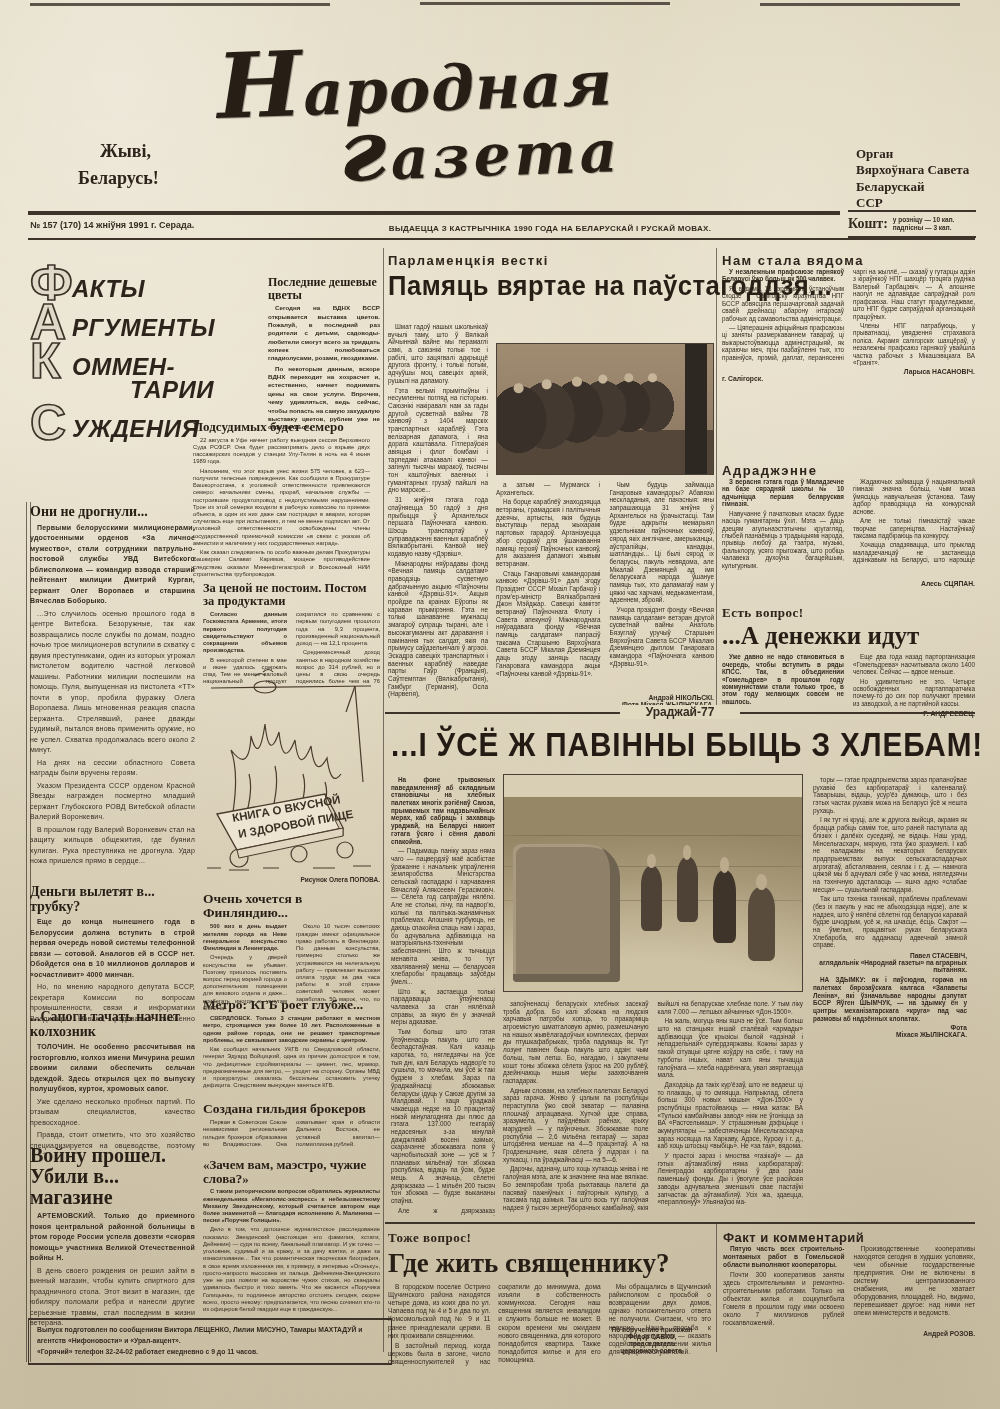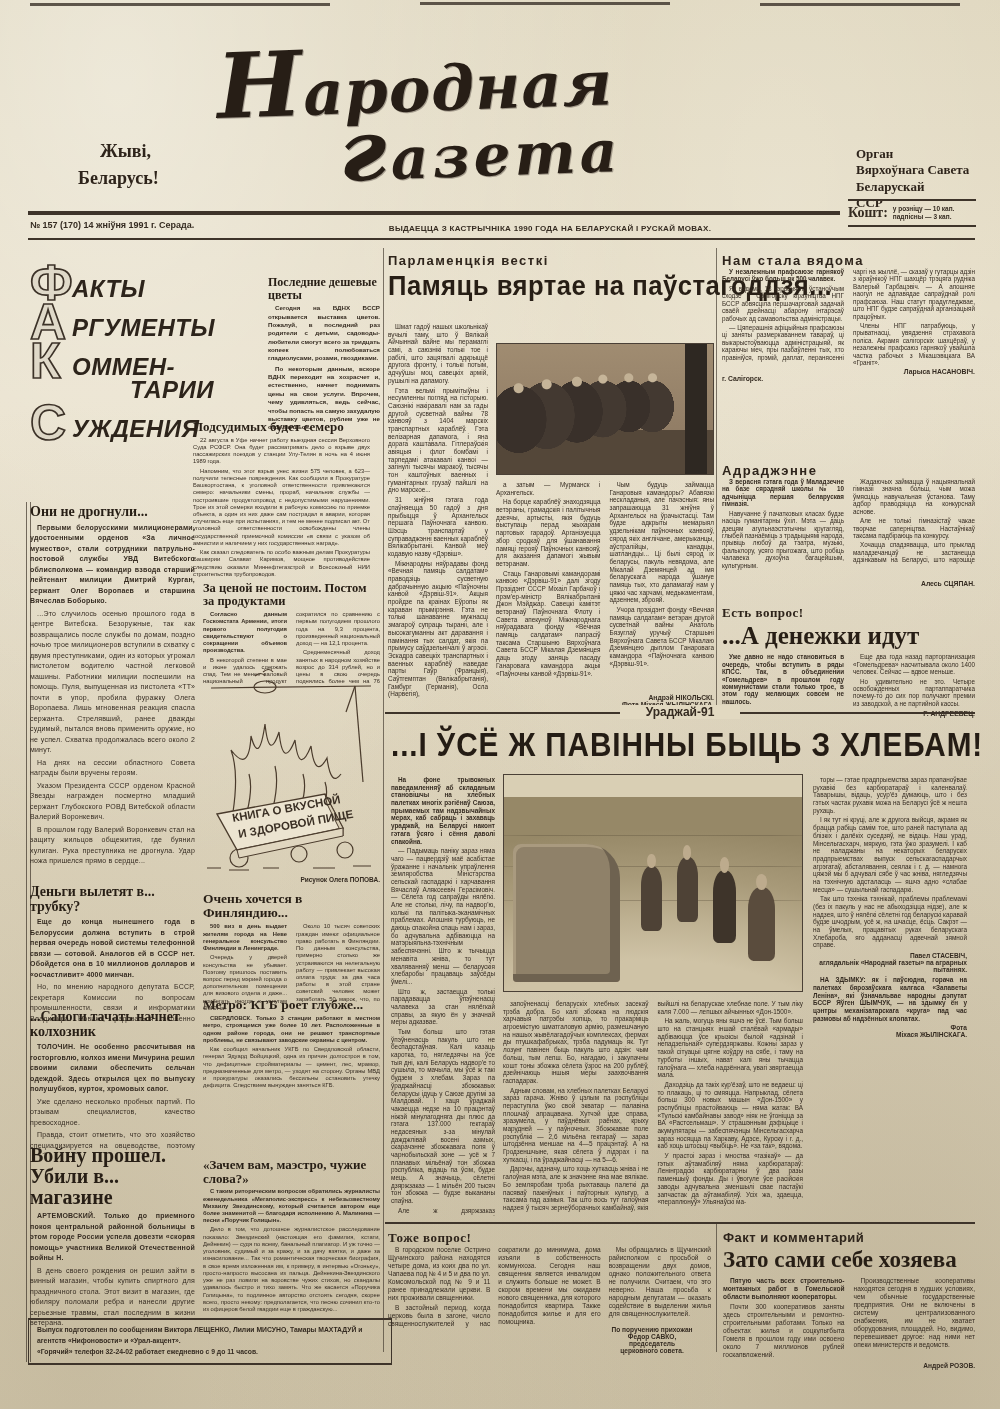--- a/index.html
+++ b/index.html
@@ -18,21 +18,21 @@
   .scanmark{position:absolute;background:#3a3128;height:3px;opacity:.8;}
   .slogan{position:absolute;left:78px;top:138px;font-family:"Liberation Serif",serif;font-weight:bold;font-size:18px;line-height:1.5;color:#2e241b;}
   .slogan div:first-child{margin-left:22px;}
   .logo{position:absolute;left:218px;top:40px;transform:rotate(-2deg);font-family:"DejaVu Serif",serif;font-style:italic;font-weight:bold;color:#271e16;text-shadow:1px 1px 0 rgba(39,30,22,.35);}
   .logo .l1{font-size:62px;letter-spacing:1px;line-height:.9;}
   .logo .l2{font-size:58px;letter-spacing:4px;margin:-10px 0 0 120px;line-height:.9;}
   .logo .l1::first-letter,.logo .l2::first-letter{font-size:1.45em;}
   .organ{position:absolute;left:856px;top:146px;font-family:"Liberation Serif",serif;font-weight:bold;font-size:13px;line-height:1.25;color:#2e241b;}
   .issueline{position:absolute;left:30px;top:220px;font-size:9px;font-weight:bold;}
   .publine{position:absolute;left:340px;top:224px;width:420px;text-align:center;font-size:8px;font-weight:bold;letter-spacing:.3px;}
-  .price{position:absolute;left:848px;top:199px;width:128px;border-top:2px solid #3e342a;border-bottom:2px solid #3e342a;padding:4px 0 3px;display:flex;align-items:center;gap:5px;}
+  .price{position:absolute;left:848px;top:210px;width:128px;border-top:2px solid #3e342a;border-bottom:2px solid #3e342a;padding:4px 0 3px;display:flex;align-items:center;gap:5px;}
   .price .k{font-family:"Liberation Serif",serif;font-weight:bold;font-size:14px;}
   .price .pp{font-size:6.5px;font-weight:bold;line-height:1.3;}
   
   .kicker{font-size:13px;font-weight:bold;letter-spacing:1.5px;color:#2e241b;}
   .kicker.serif{font-family:"Liberation Serif",serif;letter-spacing:.5px;}
   h2.serif{font-family:"Liberation Serif",serif;color:#271e15;margin:0;line-height:1.05;}
   h2.sans{font-family:"Liberation Sans",sans-serif;color:#271e15;margin:0;line-height:1.02;}
   .bodytext p{margin:0 0 2px;text-indent:7px;text-align:justify;}
   .lead-first p:first-child{font-weight:bold;}
   .allbold p{font-weight:bold;}
@@ -267,20 +267,26 @@
 
     <article class="digest dr" style="left:175px;top:640px;width:177px;">
       <h2 class="serif" style="font-size:13.5px;">Очень хочется в Финляндию...</h2>
       <div class="bodytext cols2 lead-first clip" style="max-height:90px;">
           <p>500 виз в день выдает жителям города на Неве генеральное консульство Финляндии в Ленинграде.</p>
           <p>Очередь у дверей консульства не убывает. Поэтому пришлось поставить вопрос перед мэрией города о дополнительном помещении для визового отдела и даже... прибегать иногда к услугам ОМОНа.</p>
           <p>Около 10 тысяч советских граждан имеют официальное право работать в Финляндии. По данным консульства, примерно столько же устраиваются на нелегальную работу — привлекает высокая оплата труда: за два часа работы в этой стране советский человек может заработать 50 марок, что, по официальному банковскому курсу, равно 350 рублям.</p>
         </div>
     </article>
 
+    <article class="digest dr" style="left:175px;top:850px;width:177px;">
+      <h2 class="serif" style="font-size:13.5px;">Создана гильдия брокеров</h2>
+      <div class="bodytext cols2 clip" style="max-height:34px;">
+          <p>Первая в Советском Союзе независимая региональная гильдия брокеров образована во Владивостоке. Она охватывает края и области Дальнего Востока, ее уставной капитал— полмиллиона рублей.</p>
+        </div>
+    </article>
 
     <article class="digest dr" style="left:175px;top:906px;width:177px;">
       <h2 class="serif" style="font-size:13px;">«Зачем вам, маэстро, чужие слова?»</h2>
       <div class="bodytext lead-first clip" style="max-height:138px;">
           <p>С таким риторическим вопросом обратились журналисты еженедельника «Мегаполис-экспресс» к небезызвестному Михаилу Звездинскому, который считается автором еще более знаменитой — благодаря исполнению А. Малинина — песни «Поручик Голицын».</p>
           <p>Дело в том, что дотошное журналистское расследование показало: Звездинский (настоящая его фамилия, кстати, Дейнекин) — судя по всему, банальный плагиатор. И уж точно — уголовник, судимый и за кражу, и за дачу взятки, и даже за изнасилование... Так что романтическая творческая биография, в свое время изложенная им, к примеру, в интервью «Огоньку», просто-напросто высосана из пальца. Дейнекина-Звездинского уже не раз ловили на воровстве чужих стихов, но скандалы удавалось быстро и тихо замять. Что же касается «Поручика Голицына», то подлинное авторство отстоять сегодня, скорее всего, просто некому: предполагается, что песню сочинил кто-то из офицеров белой гвардии еще в гражданскую...</p>
         </div>
     </article>
 
     <div class="fbox">
@@ -343,21 +349,21 @@
       <div class="bodytext cols2 lead-first clip" style="max-height:70px;">
           <p>Уже давно не надо становиться в очередь, чтобы вступить в ряды КПСС. Так, в объединении «Гомельдрев» в прошлом году коммунистами стали только трое, в этом году желающих совсем не нашлось.</p>
           <p>Еще два года назад парторганизация «Гомельдрева» насчитывала около 1400 человек. Сейчас — вдвое меньше.</p>
           <p>Но удивительно не это. Четыре освобожденных партаппаратчика почему-то до сих пор получают премии из заводской, а не партийной кассы.</p>
         </div>
       <div class="byline" style="font-size:6.8px;margin-top:2px;">Р. АНДРЕЕВЕЦ.</div>
     </article>
   </section>
 
   <section class="harvest">
-    <div class="hv-label">Ураджай-91</div>
+    <div class="hv-label">Ураджай-77</div>
     <div class="hv-title">...І ЎСЁ Ж  ПАВІННЫ БЫЦЬ З ХЛЕБАМ!</div>
 
     <div class="bodytext lead-first clip abs" style="left:6px;top:62px;width:104px;height:440px;">
         <p>На фоне трывожных паведамленняў аб складаным становішчы на хлебных палетках многіх рэгіёнаў Саюза, прымаемых там надзвычайных мерах, каб сабраць і захаваць ураджай, на Беларусі наконт гэтага ўсяго і сёння даволі спакойна.</p>
         <p>— Падымаць паніку зараз няма чаго — пацвердзіў маё асабістае ўражанне і начальнік упраўлення земляробства Міністэрства сельскай гаспадаркі і харчавання Вячаслаў Аляксеевіч Герасімовіч. — Сёлета год сапраўды нялёгкі. Але не столькі, лічу, па надвор'ю, колькі па палітыка-эканамічных праблемах. Апошнія турбуюць, не даюць спакойна спаць нам і зараз, бо адчувальна адбіваюцца на матэрыяльна-тэхнічным забеспячэнні. Што ж тычыцца менавіта жніва, то тут хваляванняў менш — беларускія хлебаробы працаваць заўсёды ўмелі...</p>
         <p>Што ж, застаецца толькі парадавацца ўпэўненасці чалавека за стан нялёгкай справы, за якую ён у значнай меры адказвае.</p>
         <p>Тым больш што гэтая ўпэўненасць пакуль што не беспадстаўная. Калі казаць каротка, то, нягледзячы на ўсе тыя дні, калі Беларусь надвор'е то сушыла, то мачыла, мы ўсё ж такі будзем з хлебам. Зараз па ўраджайнасці збожжавых беларусы ідуць у Саюзе другімі за Малдовай. І хаця ўраджай чакаецца недзе на 10 працэнтаў ніжэй мінулагодняга ды плюс да гэтага 137.000 гектараў недасеяных з-за мінулай дажджлівай восені азімых, скарачэнне збожжавага поля ў чарнобыльскай зоне — усё ж 7 планавых мільёнаў тон збожжа рэспубліка, відаць па ўсім, будзе мець. А значыць, сёлетні дзяржзаказ — 1 мільён 200 тысяч тон збожжа — будзе выкананы спаўна.</p>
         <p>Але ж дзяржзаказ дзяржзаказам, а думаць аб найбольшай</p>
       </div>
 
@@ -396,36 +402,36 @@
         </div>
       <div class="byline" style="font-size:6.6px;">
           <p>Фота</p>
           <p>Міхася ЖЫЛІНСКАГА.</p>
         </div>
     </div>
   </section>
 
   <section class="priest">
     <div class="kicker serif">Тоже вопрос!</div>
+    <h2 class="serif" style="font-size:27px;margin:3px 0 6px;">Где жить священнику?</h2>
     <div class="bodytext cols3 clip" style="max-height:92px;">
         <p>В городском поселке Острино Щучинского района находятся четыре дома, из коих два по ул. Чапаева под № 4 и 5 и два по ул. Комсомольской под № 9 и 11 ранее принадлежали церкви. В них проживали священники.</p>
         <p>В застойный период, когда церковь была в загоне, число священнослужителей у нас сократили до минимума, дома изъяли в собственность коммунхоза. Сегодня наш священник является инвалидом и служить больше не может. В скором времени мы ожидаем нового священника, для которого понадобится квартира. Также понадобится жилье и для его помощника.</p>
         <p>Мы обращались в Щучинский райисполком с просьбой о возвращении двух домов, однако положительного ответа не получили. Считаем, что это неверно. Наша просьба к народным депутатам — оказать содействие в выделении жилья для священнослужителей.</p>
       </div>
     <div class="byline bl-small abs" style="right:4px;top:96px;width:110px;text-align:center;">
         <p>По поручению прихожан</p>
         <p>Федор САВКО,</p>
         <p>председатель</p>
         <p>церковного совета.</p>
       </div>
   </section>
 
   <section class="hoz">
     <div class="kicker" style="letter-spacing:.5px;">Факт и комментарий</div>
-    <h2 class="serif" style="font-size:23px;margin:3px 0 5px;">Зато сами себе хозяева</h2>
     <div class="bodytext cols2 lead-first clip" style="max-height:92px;">
         <p>Пятую часть всех строительно-монтажных работ в Гомельской области выполняют кооператоры.</p>
         <p>Почти 300 кооперативов заняты здесь строительными и ремонтно-строительными работами. Только на объектах жилья и соцкультбыта Гомеля в прошлом году ими освоено около 7 миллионов рублей госкапвложений.</p>
         <p>Производственные кооперативы находятся сегодня в худших условиях, чем обычные государственные предприятия. Они не включены в систему централизованного снабжения, им не хватает оборудования, площадей. Но, видимо, перевешивает другое: над ними нет опеки министерств и ведомств.</p>
       </div>
     <div class="byline bl-small" style="margin-top:3px;">Андрей РОЗОВ.</div>
   </section>
 
 </div>
 

